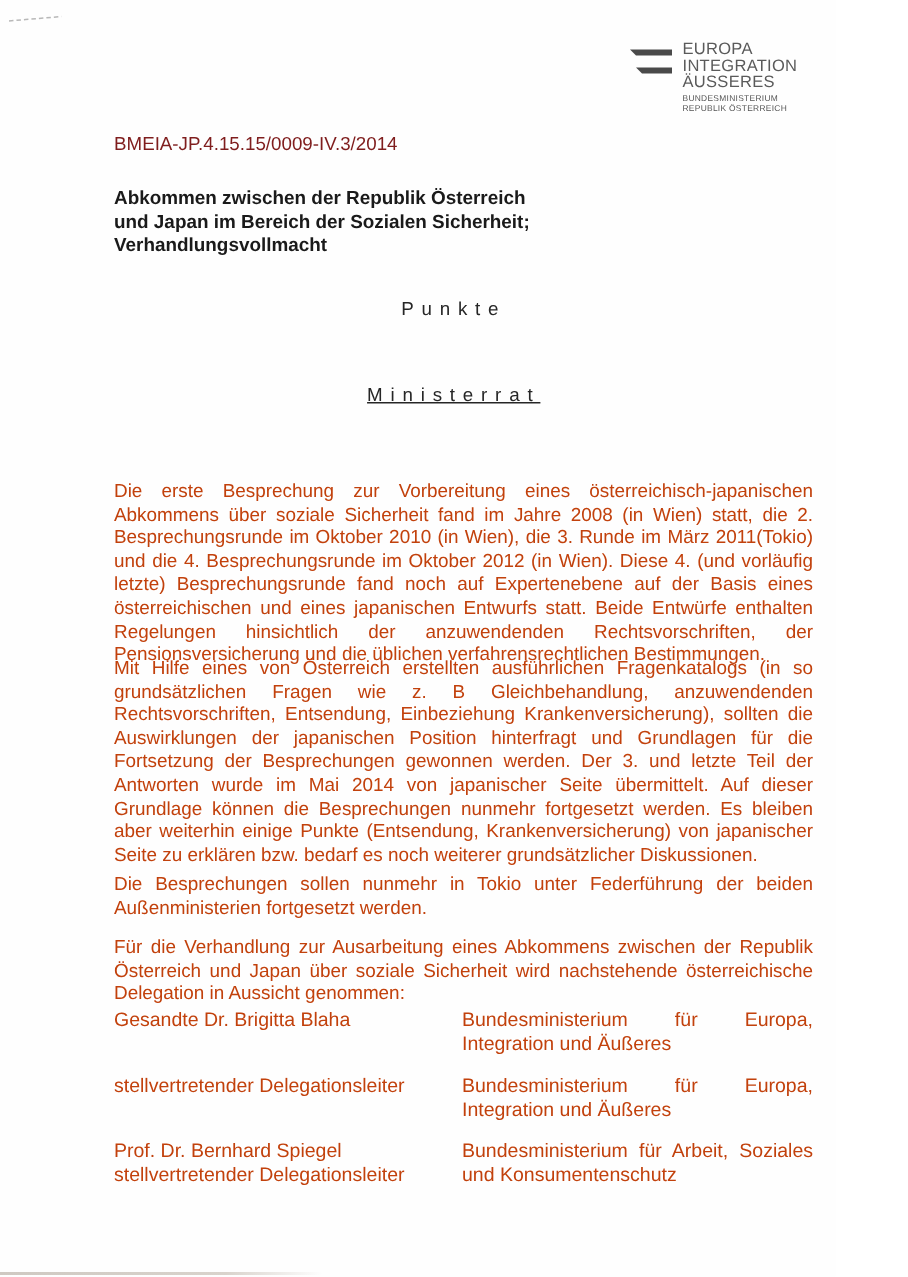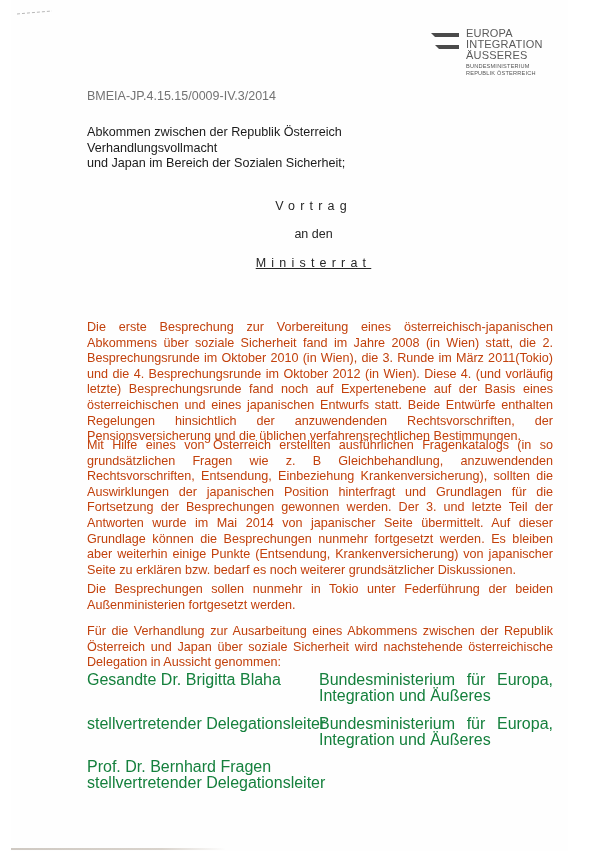--- a/index.html
+++ b/index.html
@@ -10,21 +10,21 @@
     body {
       width: 605px;
       height: 851px;
       position: relative;
       overflow: hidden;
       font-family: "Liberation Sans", sans-serif;
       color: #1e1e1e;
     }
     .page {
       position: absolute;
-      left: 11px; top: 0;
+      left: 0; top: 0;
       width: 557px; height: 851px;
       background: #fefefe;
     }
     .scan-mark {
       position: absolute;
       left: 5px; top: 10px;
       width: 38px; height: 6px;
     }
     .bottom-edge {
       position: absolute;
@@ -60,29 +60,29 @@
       letter-spacing: 0.2px;
       white-space: nowrap;
       color: #555;
     }
     .logo-line-small.first { margin-top: 2px; }
 
     .refnum {
       position: absolute;
       left: 76px; top: 89px;
       font-size: 12.5px;
-      color: #737373;
+      color: #7f1d1d;
       white-space: nowrap;
     }
     .subject {
       position: absolute;
       left: 76px; top: 125px;
       width: 400px;
       font-size: 12.6px;
-      font-weight: normal;
+      font-weight: bold;
       line-height: 15.5px;
       color: #1a1a1a;
     }
     .center-heading {
       position: absolute;
       left: 0; width: 605px;
       text-align: center;
       font-size: 12.5px;
       color: #262626;
       white-space: nowrap;
@@ -102,23 +102,23 @@
     .delegation {
       position: absolute;
       left: 76px;
       width: 466px;
     }
     .member {
       position: absolute;
       left: 0;
       width: 466px;
       height: 32px;
-      font-size: 16px;
+      font-size: 13px;
       line-height: 15.6px;
-      color: #15803d;
+      color: #c2410c;
     }
     .member .who {
       position: absolute;
       left: 0; top: 0;
       width: 220px;
       white-space: nowrap;
     }
     .member .org {
       position: absolute;
       left: 232px; top: 0;
@@ -146,26 +146,25 @@
       <div class="logo-line-big">ÄUSSERES</div>
       <div class="logo-line-small first">BUNDESMINISTERIUM</div>
       <div class="logo-line-small">REPUBLIK ÖSTERREICH</div>
     </div>
   </div>
 
   <div class="refnum">BMEIA-JP.4.15.15/0009-IV.3/2014</div>
 
   <div class="subject">
     <div>Abkommen zwischen der Republik Österreich</div>
+    <div>und Japan im Bereich der Sozialen Sicherheit;</div>
     <div>Verhandlungsvollmacht</div>
-    <div>und Japan im Bereich der Sozialen Sicherheit;</div>
   </div>
 
-  <div class="center-heading spaced" style="top:199px;">Vortrag</div>
-  <div class="center-heading" style="top:227px;">an den</div>
+  <div class="center-heading spaced" style="top:199px;">Punkte</div>
   <div class="center-heading spaced" style="top:256px;text-decoration:underline;">Ministerrat</div>
 
   <div class="para" style="top:297px;">Die erste Besprechung zur Vorbereitung eines österreichisch-japanischen Abkommens über soziale Sicherheit fand im Jahre 2008 (in Wien) statt, die 2. Besprechungsrunde im Oktober 2010 (in Wien), die 3. Runde im März 2011(Tokio) und die 4. Besprechungsrunde im Oktober 2012 (in Wien). Diese 4. (und vorläufig letzte) Besprechungsrunde fand noch auf Expertenebene auf der Basis eines österreichischen und eines japanischen Entwurfs statt. Beide Entwürfe enthalten Regelungen hinsichtlich der anzuwendenden Rechtsvorschriften, der Pensionsversicherung und die üblichen verfahrensrechtlichen Bestimmungen.</div>
   <div class="para" style="top:415px;">Mit Hilfe eines von Österreich erstellten ausführlichen Fragenkatalogs (in so grundsätzlichen Fragen wie z. B Gleichbehandlung, anzuwendenden Rechtsvorschriften, Entsendung, Einbeziehung Krankenversicherung), sollten die Auswirklungen der japanischen Position hinterfragt und Grundlagen für die Fortsetzung der Besprechungen gewonnen werden. Der 3. und letzte Teil der Antworten wurde im Mai 2014 von japanischer Seite übermittelt. Auf dieser Grundlage können die Besprechungen nunmehr fortgesetzt werden. Es bleiben aber weiterhin einige Punkte (Entsendung, Krankenversicherung) von japanischer Seite zu erklären bzw. bedarf es noch weiterer grundsätzlicher Diskussionen.</div>
   <div class="para" style="top:559px;">Die Besprechungen sollen nunmehr in Tokio unter Federführung der beiden Außenministerien fortgesetzt werden.</div>
   <div class="para" style="top:601px;">Für die Verhandlung zur Ausarbeitung eines Abkommens zwischen der Republik Österreich und Japan über soziale Sicherheit wird nachstehende österreichische Delegation in Aussicht genommen:</div>
 
   <div class="delegation" style="top:672px;">
     <div class="member" style="top:0px;">
       <div class="who">
@@ -174,20 +173,21 @@
       <div class="org">Bundesministerium für Europa, Integration und Äußeres</div>
     </div>
     <div class="member" style="top:44px;">
       <div class="who">
         <div>stellvertretender Delegationsleiter</div>
       </div>
       <div class="org">Bundesministerium für Europa, Integration und Äußeres</div>
     </div>
     <div class="member" style="top:87px;">
       <div class="who">
-        <div>Prof. Dr. Bernhard Fragen</div>
+        <div>Prof. Dr. Bernhard Spiegel</div>
         <div>stellvertretender Delegationsleiter</div>
       </div>
+      <div class="org">Bundesministerium für Arbeit, Soziales und Konsumentenschutz</div>
     </div>
   </div>
 
   <div class="bottom-edge"></div>
 </div>
 
 </body></html>

